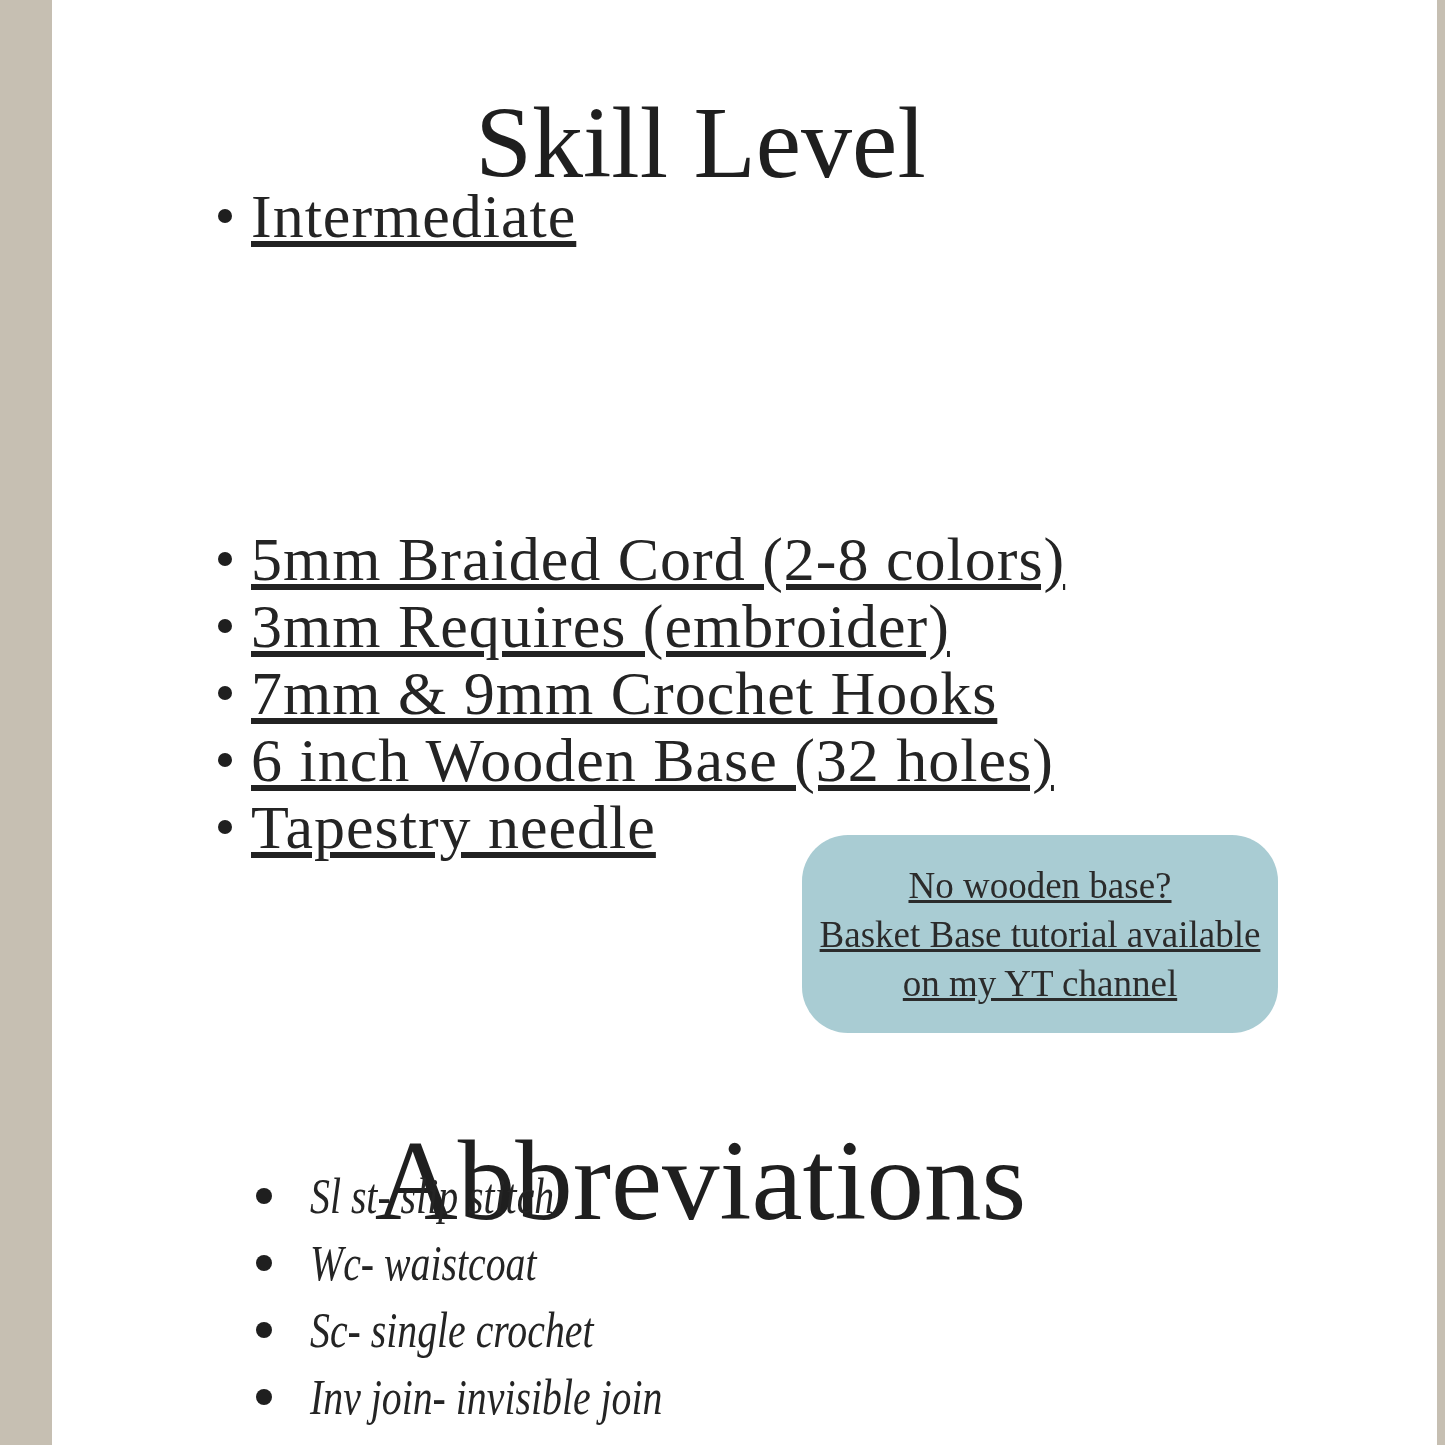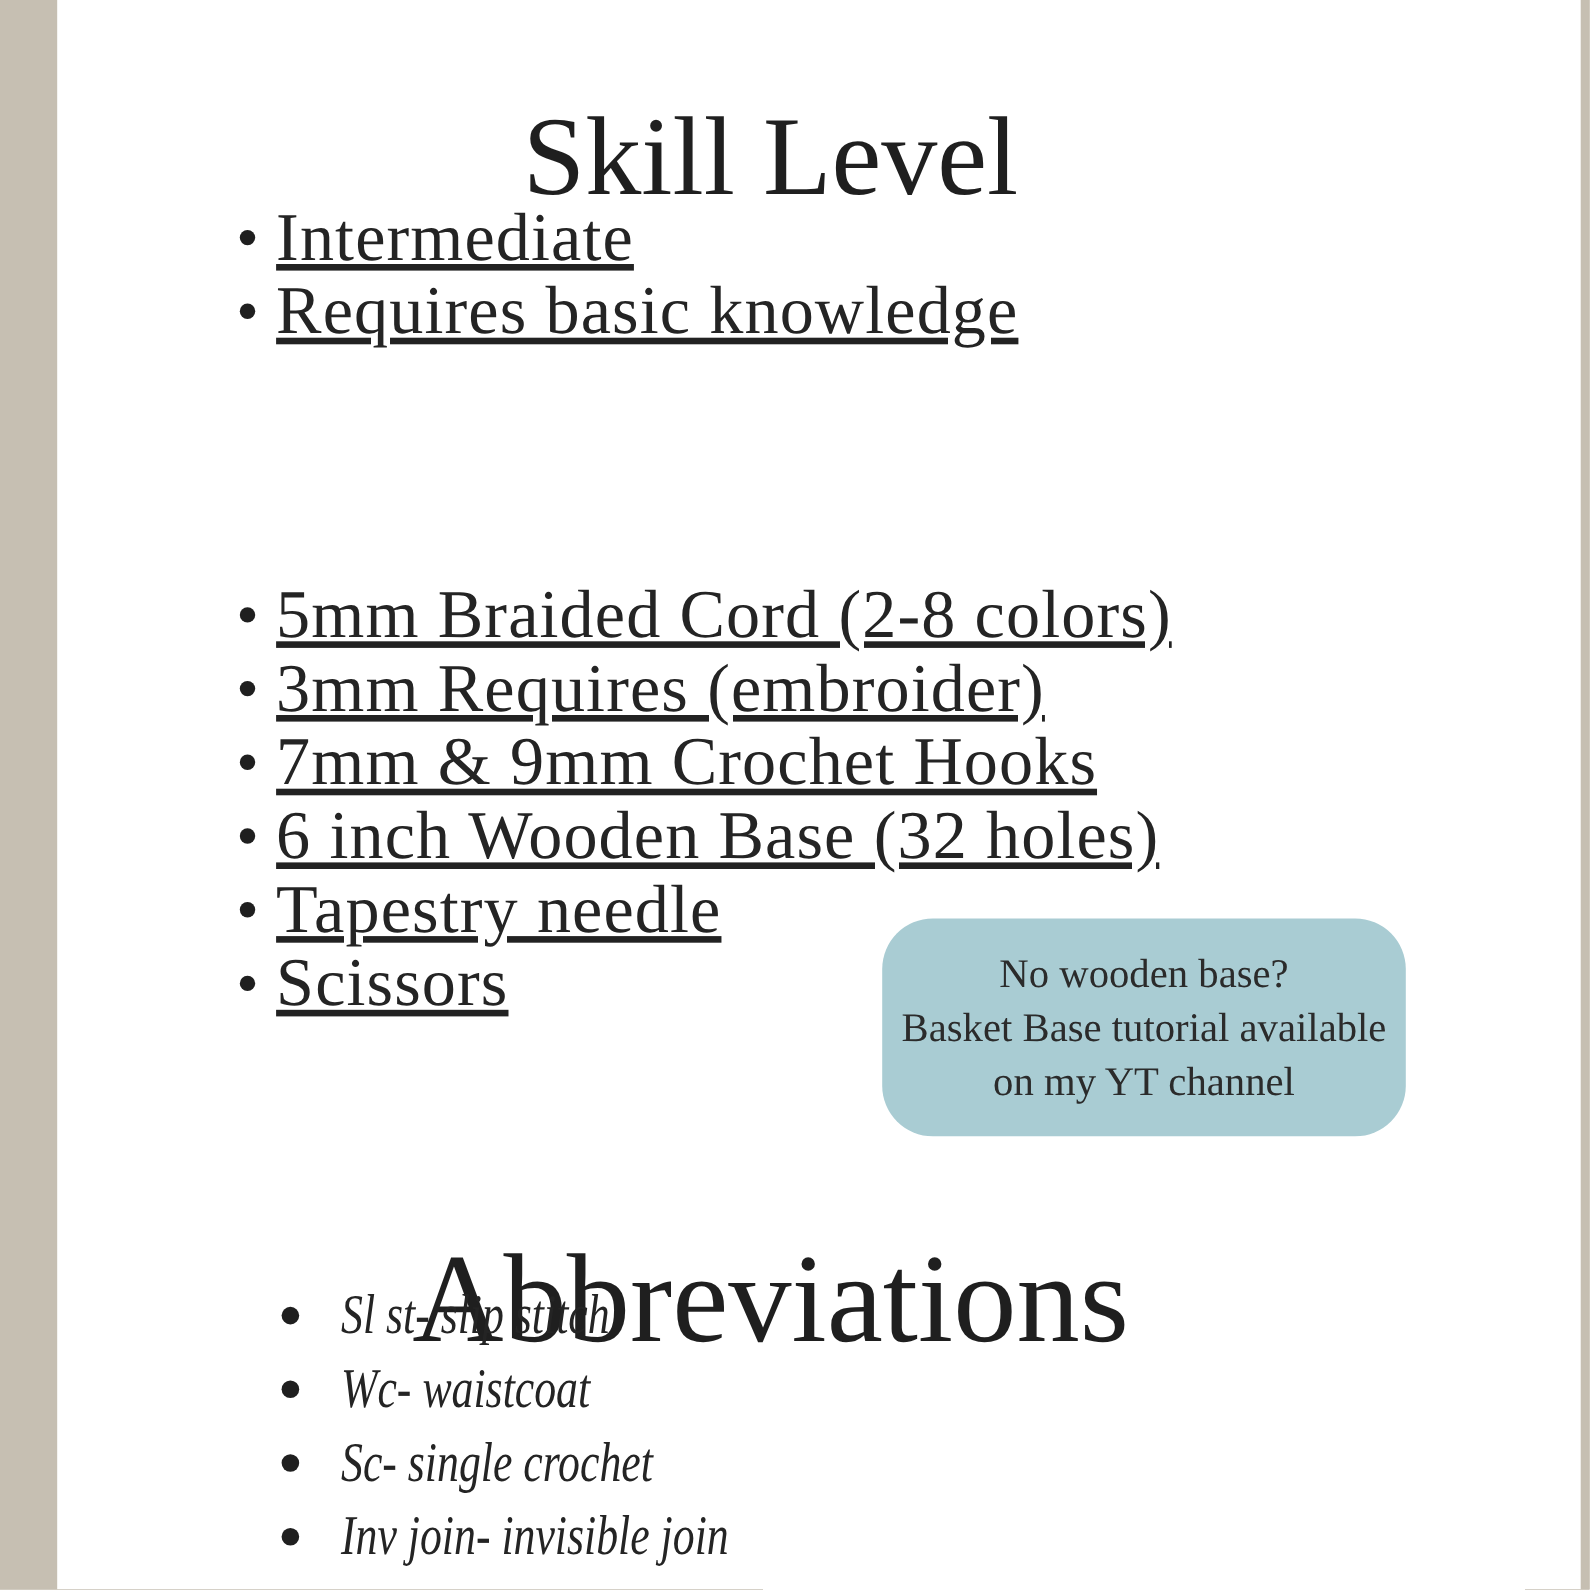--- a/index.html
+++ b/index.html
@@ -96,38 +96,35 @@
     flex-direction: column;
     justify-content: center;
     align-items: center;
     text-align: center;
   }
   .callout-line {
     font-size: 37px;
     line-height: 49px;
     color: #2b2b2b;
     white-space: nowrap;
+    text-decoration: underline;
   }
 </style>
 </head>
 <body>
 
 <div class="stage">
   <div class="paper">
 
     <h1 class="heading h-skill">Skill Level</h1>
 
     <ul class="blist list-skill">
       <li>
         <span class="dot"></span>
         <span class="li-text">Intermediate</span>
-      </li>
-      <li>
-        <span class="dot"></span>
-        <span class="li-text">Requires basic knowledge</span>
       </li>
     </ul>
 
 
     <ul class="blist list-supplies">
       <li>
         <span class="dot"></span>
         <span class="li-text">5mm Braided Cord (2-8 colors)</span>
       </li>
       <li>
@@ -138,24 +135,20 @@
         <span class="dot"></span>
         <span class="li-text">7mm &amp; 9mm Crochet Hooks</span>
       </li>
       <li>
         <span class="dot"></span>
         <span class="li-text">6 inch Wooden Base (32 holes)</span>
       </li>
       <li>
         <span class="dot"></span>
         <span class="li-text">Tapestry needle</span>
-      </li>
-      <li>
-        <span class="dot"></span>
-        <span class="li-text">Scissors</span>
       </li>
     </ul>
 
     <div class="callout">
       <div class="callout-line">No wooden base?</div>
       <div class="callout-line">Basket Base tutorial available</div>
       <div class="callout-line">on my YT channel</div>
     </div>
 
     <h2 class="heading h-abbrev">Abbreviations</h2>

